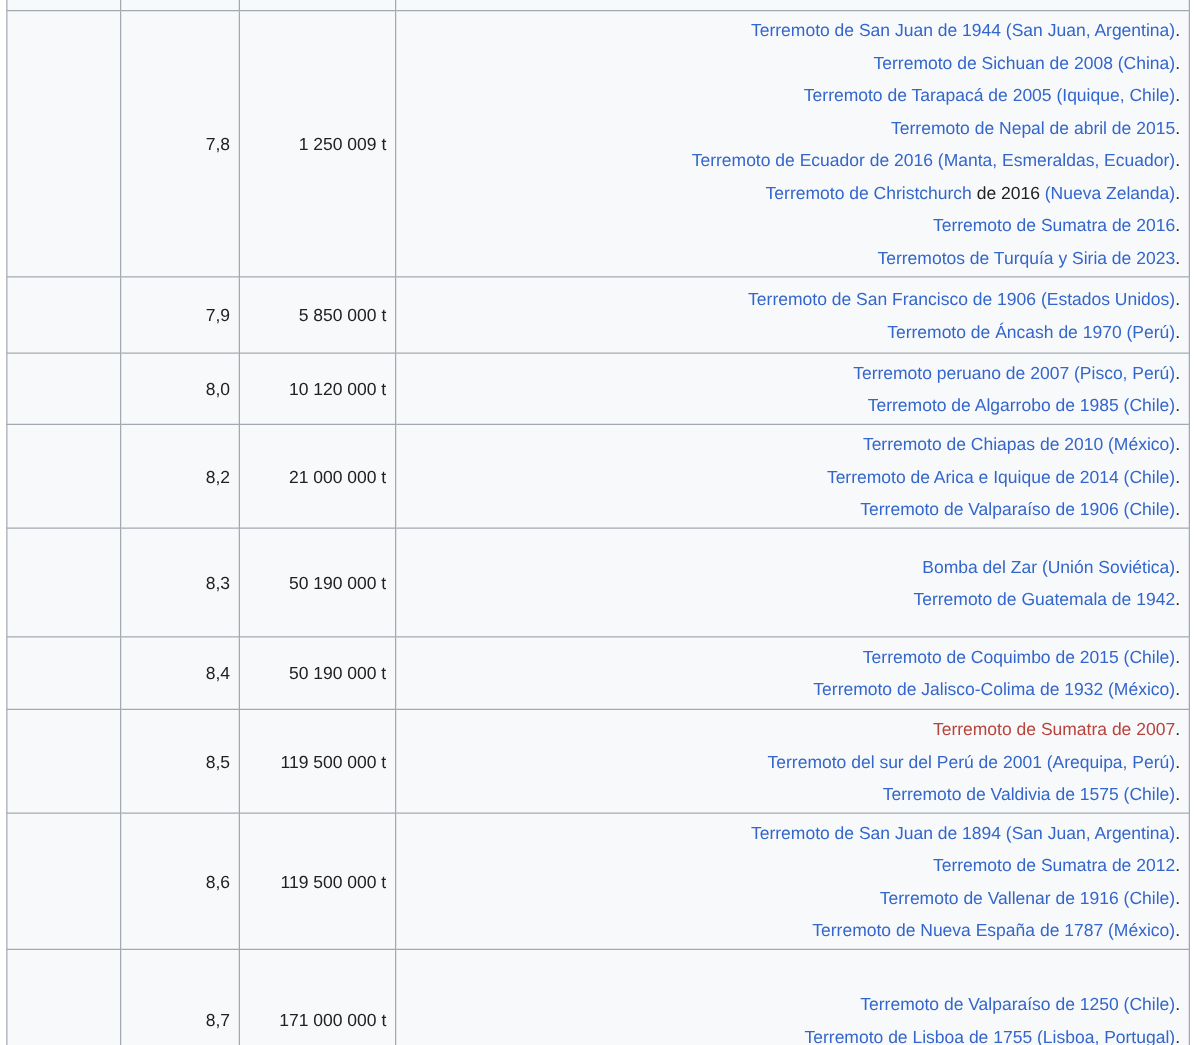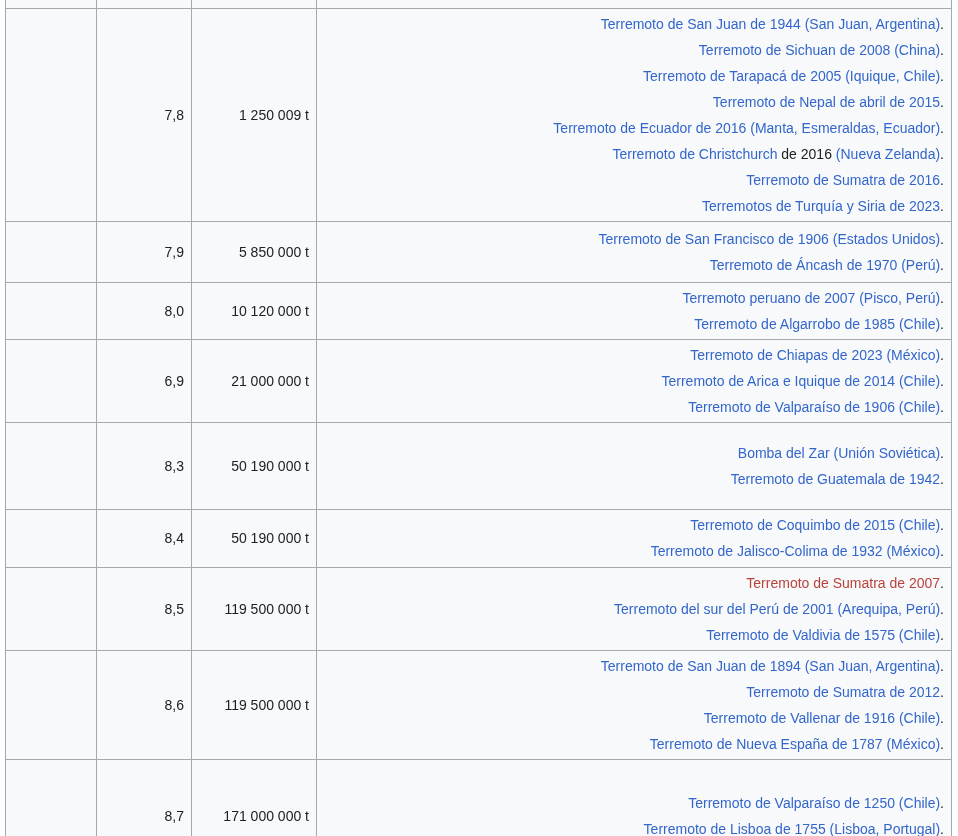--- a/index.html
+++ b/index.html
@@ -109,24 +109,24 @@
         <td></td>
         <td class="mag-cell">8,0</td>
         <td class="tnt-cell">10 120 000 t</td>
         <td>
           <div class="ex-line"><a class="seg-link">Terremoto peruano de 2007 (Pisco, Perú)</a><span class="seg-plain">.</span></div>
           <div class="ex-line"><a class="seg-link">Terremoto de Algarrobo de 1985 (Chile)</a><span class="seg-plain">.</span></div>
         </td>
       </tr>
       <tr>
         <td></td>
-        <td class="mag-cell">6,9</td>
+        <td class="mag-cell">8,2</td>
         <td class="tnt-cell">21 000 000 t</td>
         <td>
-          <div class="ex-line"><a class="seg-link">Terremoto de Chiapas de 2023 (México)</a><span class="seg-plain">.</span></div>
+          <div class="ex-line"><a class="seg-link">Terremoto de Chiapas de 2010 (México)</a><span class="seg-plain">.</span></div>
           <div class="ex-line"><a class="seg-link">Terremoto de Arica e Iquique de 2014 (Chile)</a><span class="seg-plain">.</span></div>
           <div class="ex-line"><a class="seg-link">Terremoto de Valparaíso de 1906 (Chile)</a><span class="seg-plain">.</span></div>
         </td>
       </tr>
       <tr>
         <td></td>
         <td class="mag-cell">8,3</td>
         <td class="tnt-cell">50 190 000 t</td>
         <td>
           <div class="ex-line"><a class="seg-link">Bomba del Zar (Unión Soviética)</a><span class="seg-plain">.</span></div>

